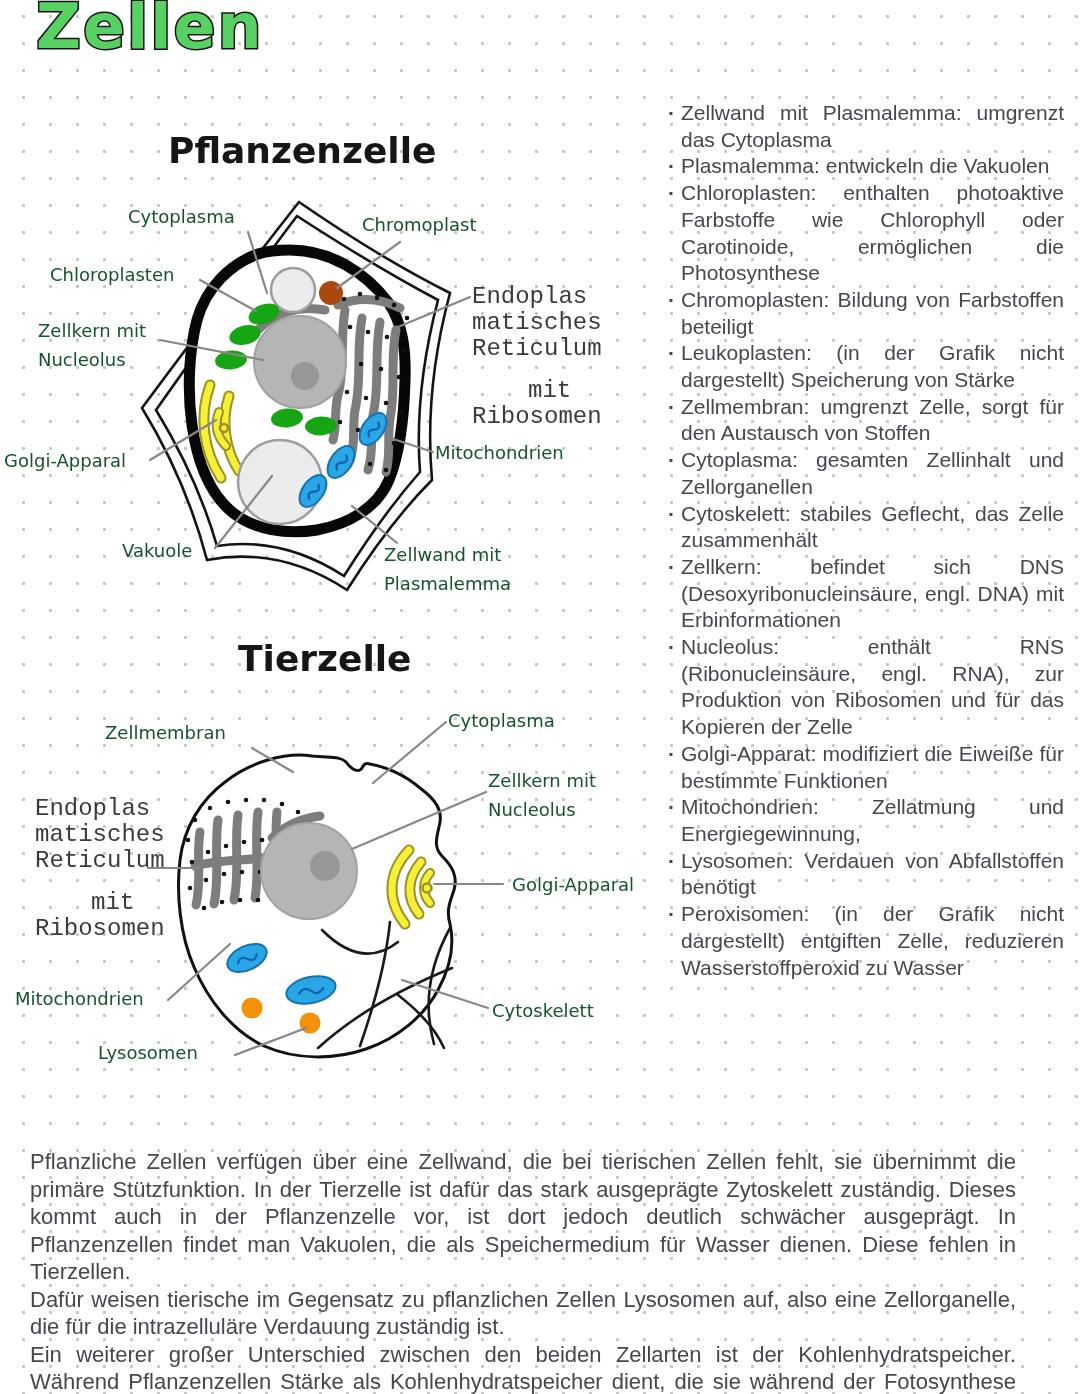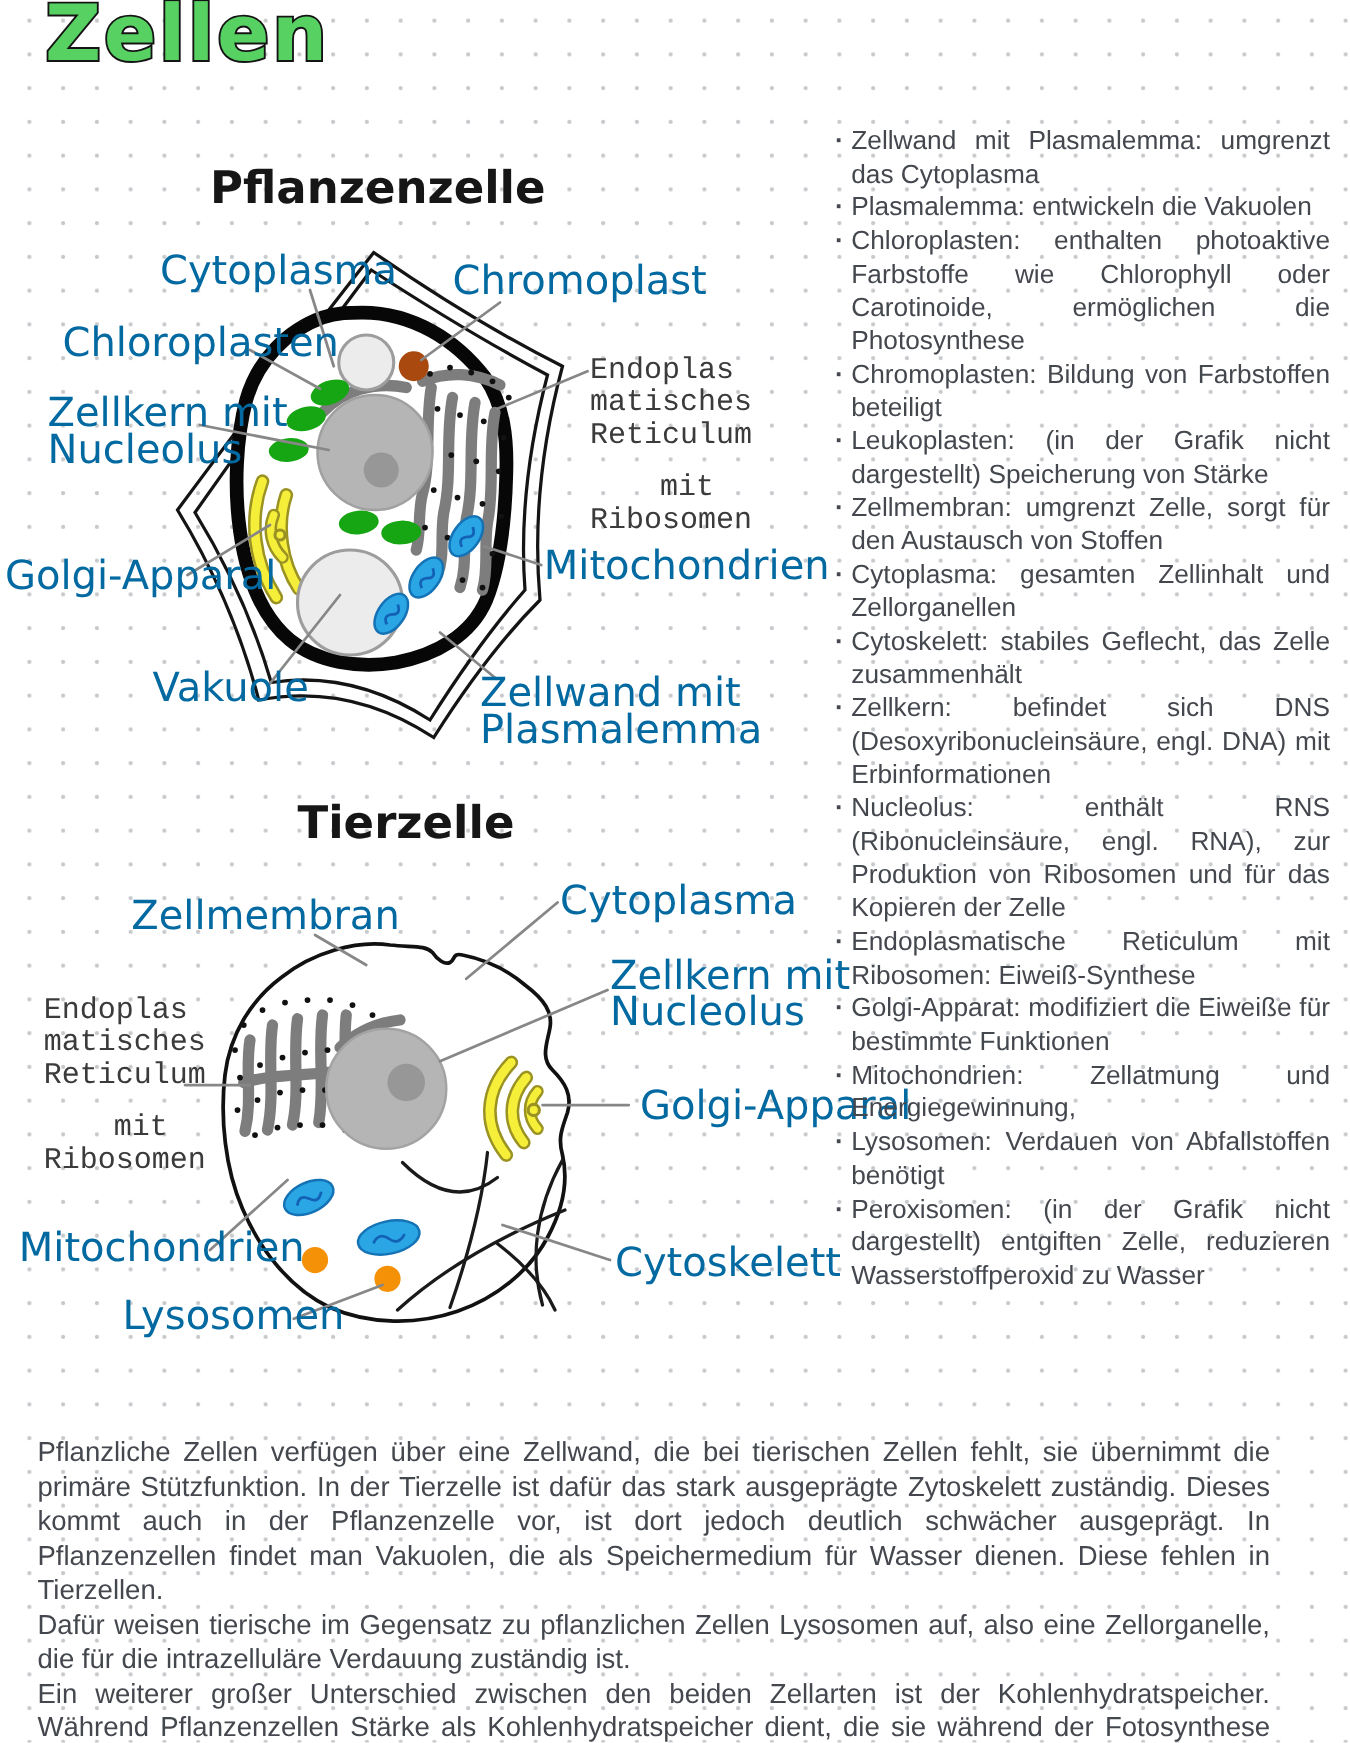--- a/index.html
+++ b/index.html
@@ -15,21 +15,21 @@
     left:36px;top:-10px;
     font-family:"DejaVu Sans",sans-serif;font-weight:bold;font-size:62px;
     color:#58d163;-webkit-text-stroke:3px #141414;paint-order:stroke fill;
     letter-spacing:2px;
   }
   .section-heading{
     font-family:"DejaVu Sans",sans-serif;font-weight:bold;font-size:36px;color:#161616;
     letter-spacing:0px;white-space:nowrap;
   }
   .cell-label{
-    font-family:"DejaVu Sans",sans-serif;font-size:32px;line-height:29px;color:#0369a1;
+    font-family:"DejaVu Sans",sans-serif;font-size:18px;line-height:29px;color:#14532d;
     white-space:pre-line;
   }
   .er-line{font-family:Liberation Mono, monospace;font-size:24px;line-height:26px;color:#3b3b3b;white-space:nowrap;}
   .er-line.indent{padding-left:56px;margin-top:16px;}
   .art-layer{left:0;top:0;width:1080px;height:1394px;}
   .defs-col{
     left:668px;top:100px;width:396px;
     font-size:21px;line-height:26.7px;color:#44484e;
   }
   .defs-col ul{list-style:none;margin:0;padding:0;}
@@ -282,21 +282,20 @@
     <li>Zellwand mit Plasmalemma: umgrenzt das Cytoplasma</li>
     <li>Plasmalemma: entwickeln die Vakuolen</li>
     <li>Chloroplasten: enthalten photoaktive Farbstoffe wie Chlorophyll oder Carotinoide, ermöglichen die Photosynthese</li>
     <li>Chromoplasten: Bildung von Farbstoffen beteiligt</li>
     <li>Leukoplasten: (in der Grafik nicht dargestellt) Speicherung von Stärke</li>
     <li>Zellmembran: umgrenzt Zelle, sorgt für den Austausch von Stoffen</li>
     <li>Cytoplasma: gesamten Zellinhalt und Zellorganellen</li>
     <li>Cytoskelett: stabiles Geflecht, das Zelle zusammenhält</li>
     <li>Zellkern: befindet sich DNS (Desoxyribonucleinsäure, engl. DNA) mit Erbinformationen</li>
     <li>Nucleolus: enthält RNS (Ribonucleinsäure, engl. RNA), zur Produktion von Ribosomen und für das Kopieren der Zelle</li>
-    <li>Endoplasmatische Reticulum mit Ribosomen: Eiweiß-Synthese</li>
     <li>Golgi-Apparat: modifiziert die Eiweiße für bestimmte Funktionen</li>
     <li>Mitochondrien: Zellatmung und Energiegewinnung,</li>
     <li>Lysosomen: Verdauen von Abfallstoffen benötigt</li>
     <li>Peroxisomen: (in der Grafik nicht dargestellt) entgiften Zelle, reduzieren Wasserstoffperoxid zu Wasser</li>
   </ul>
 </div>
 
 <div class="abs footer-text">
   <p>Pflanzliche Zellen verfügen über eine Zellwand, die bei tierischen Zellen fehlt, sie übernimmt die primäre Stützfunktion. In der Tierzelle ist dafür das stark ausgeprägte Zytoskelett zuständig. Dieses kommt auch in der Pflanzenzelle vor, ist dort jedoch deutlich schwächer ausgeprägt. In Pflanzenzellen findet man Vakuolen, die als Speichermedium für Wasser dienen. Diese fehlen in Tierzellen.</p>
   <p>Dafür weisen tierische im Gegensatz zu pflanzlichen Zellen Lysosomen auf, also eine Zellorganelle, die für die intrazelluläre Verdauung zuständig ist.</p>

